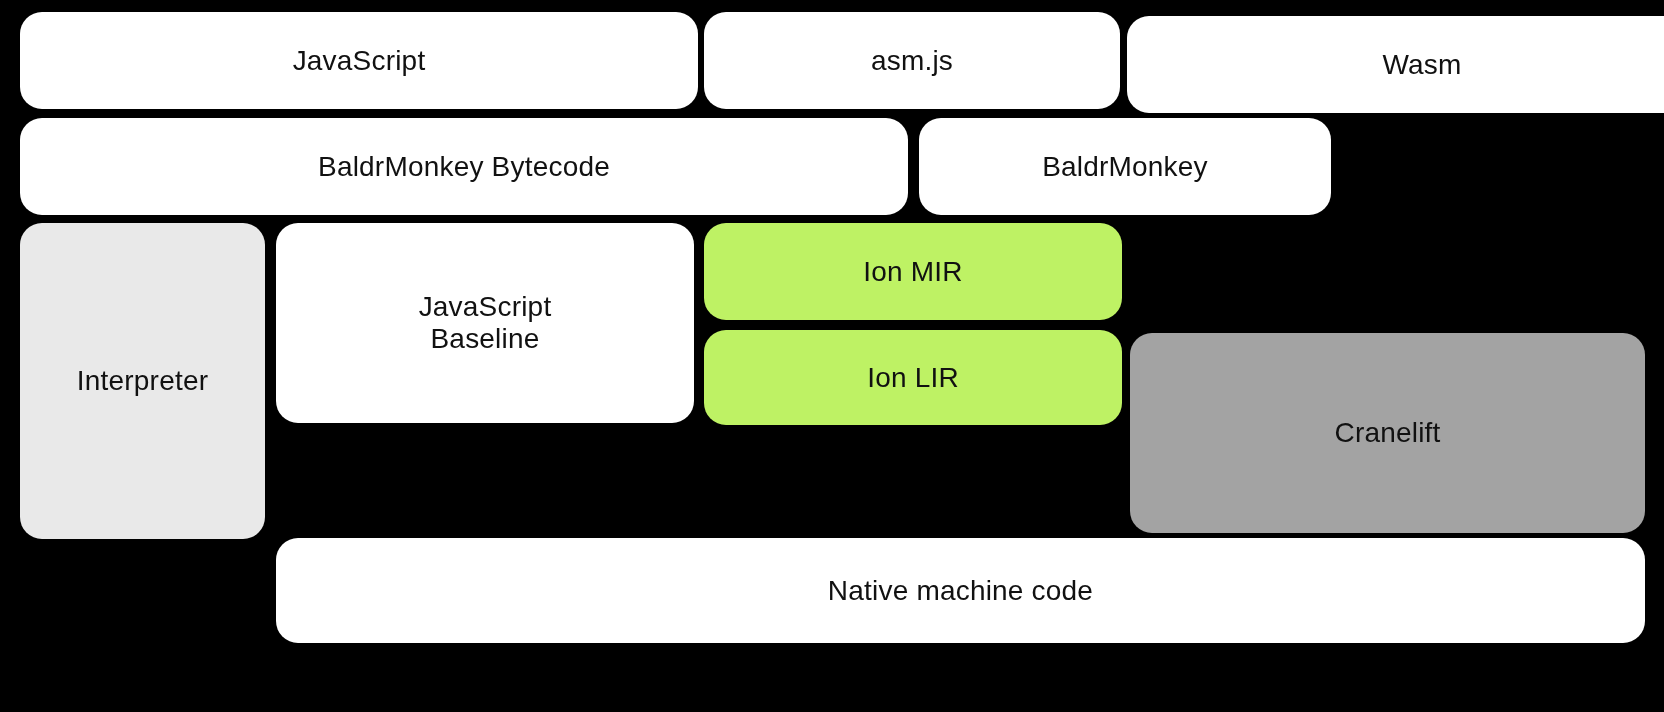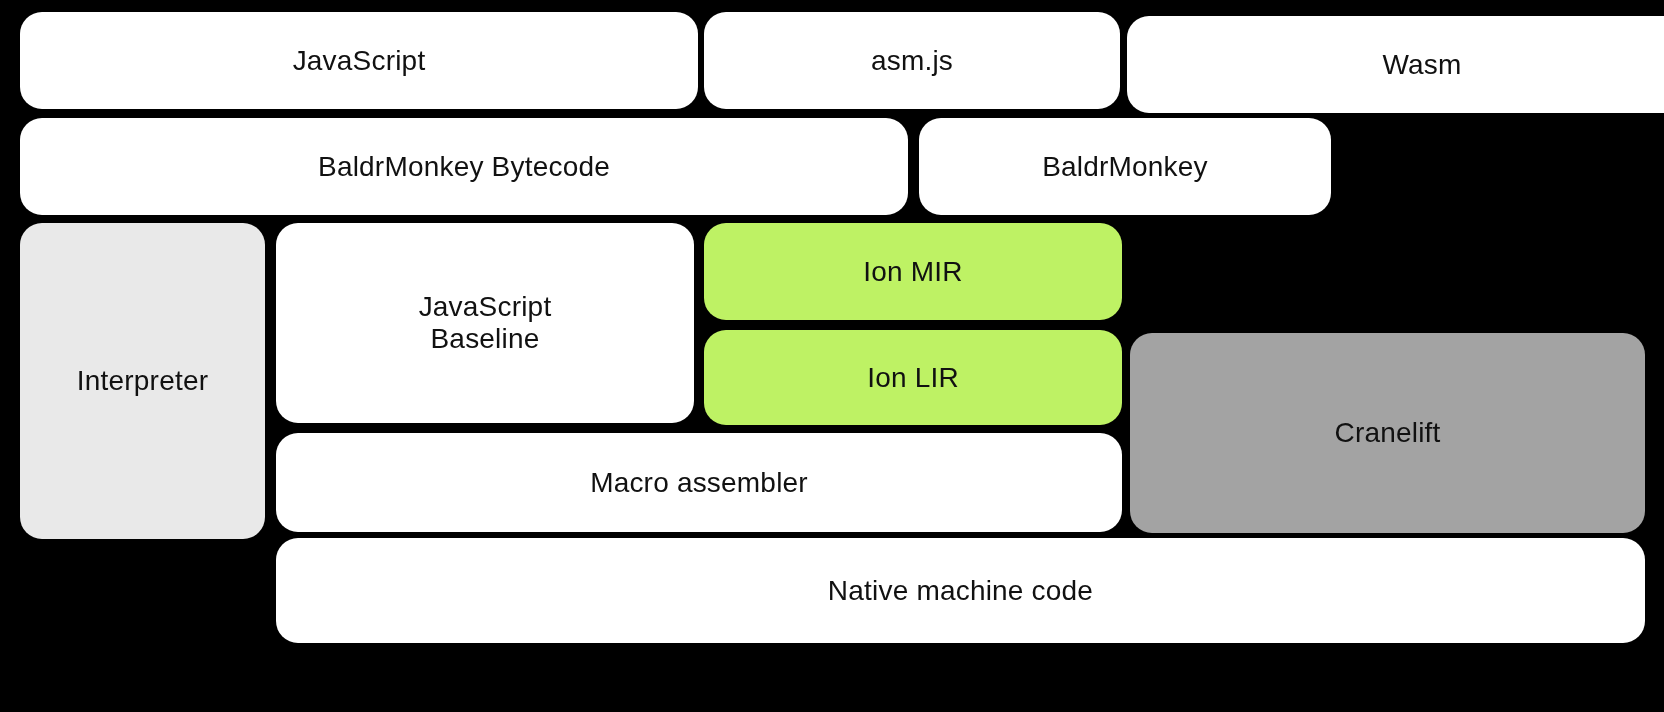--- a/index.html
+++ b/index.html
@@ -79,17 +79,16 @@
 
   <div class="box fill-white b-jsbaseline">JavaScript
 Baseline</div>
 
   <div class="box fill-green b-ionmir">Ion MIR</div>
 
   <div class="box fill-green b-ionlir">Ion LIR</div>
 
   <div class="box fill-pink b-cranelift">Cranelift</div>
 
-  <div class="box fill-white b-macroassembler">Macro assembler</div>
 
   <div class="box fill-white b-nativecode">Native machine code</div>
 
 </div>
 
 </body></html>

